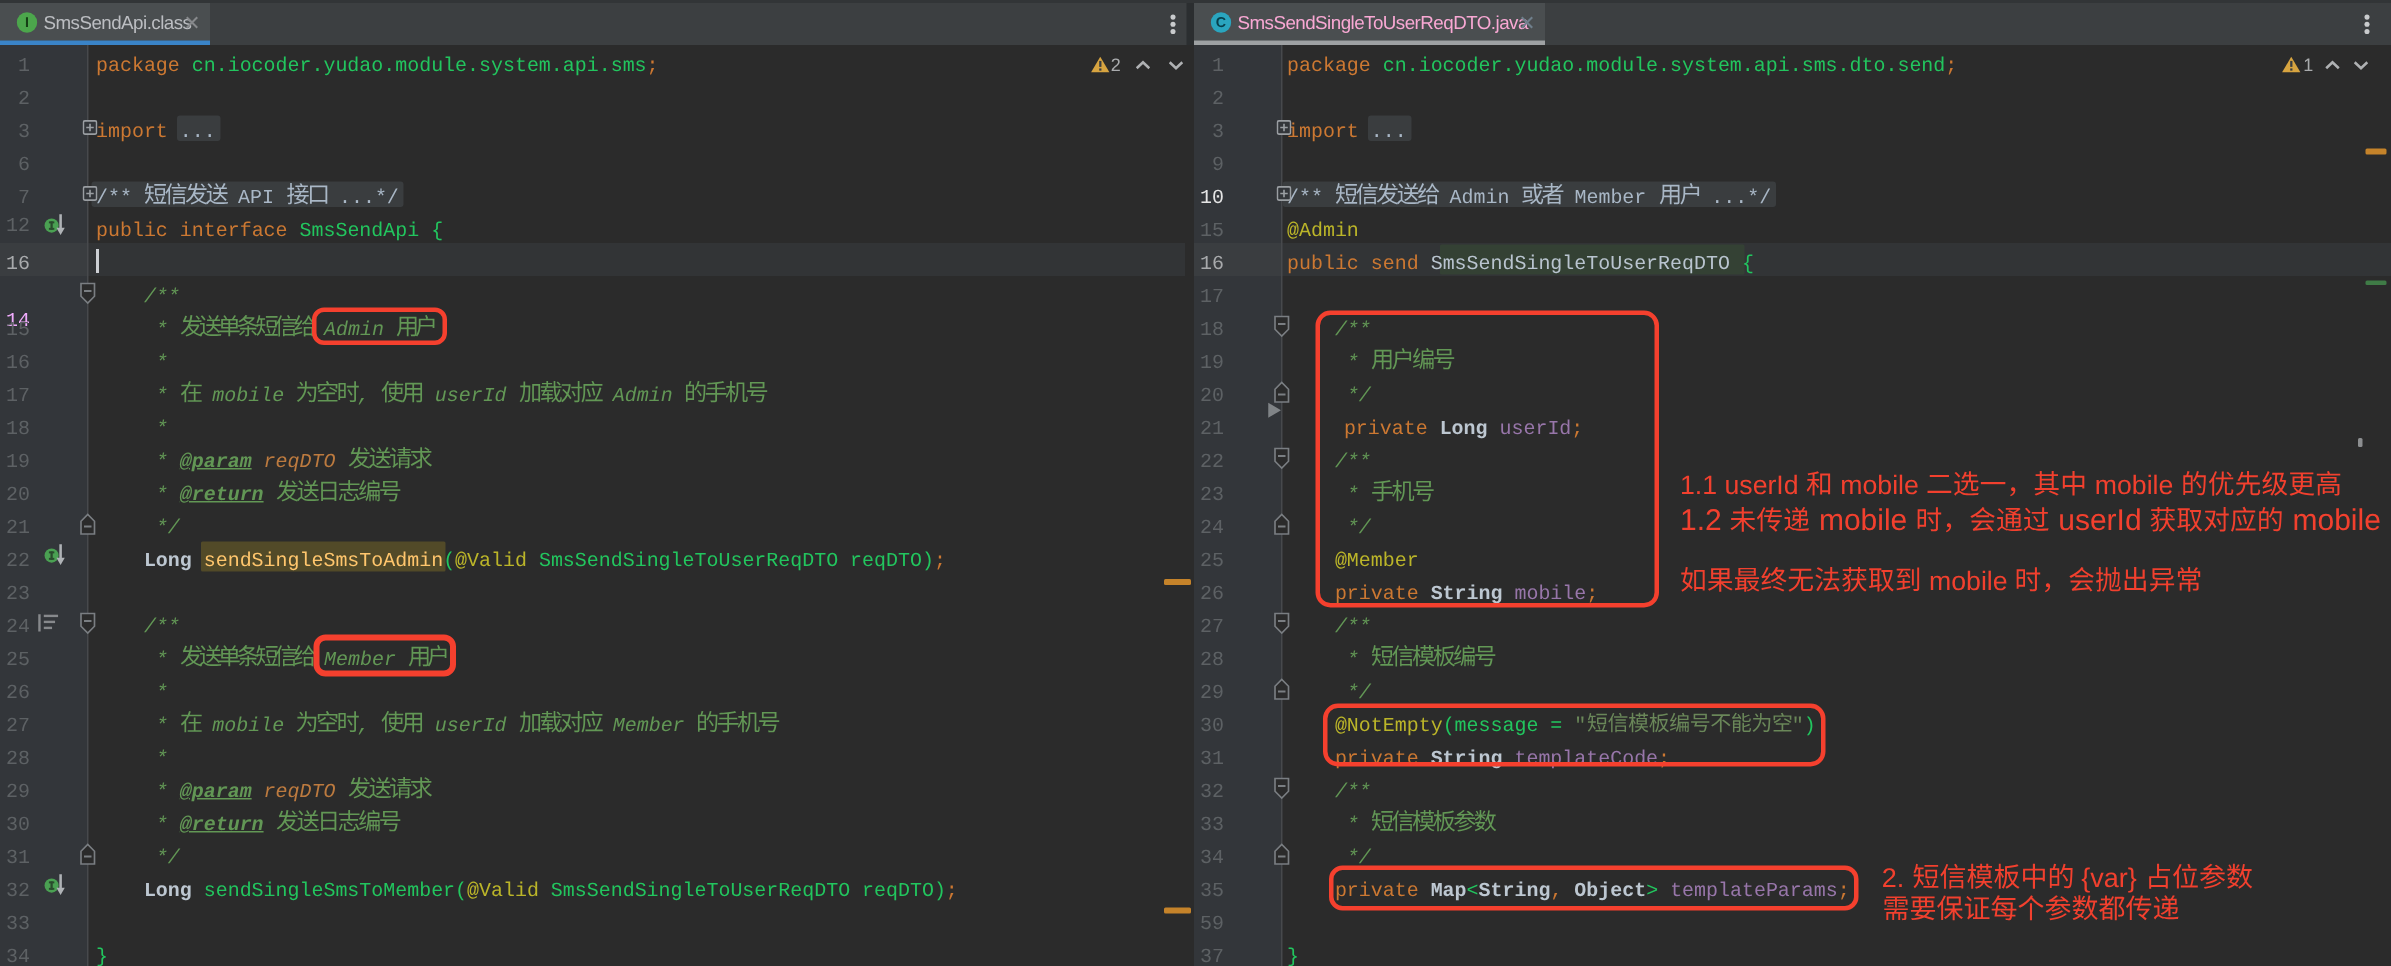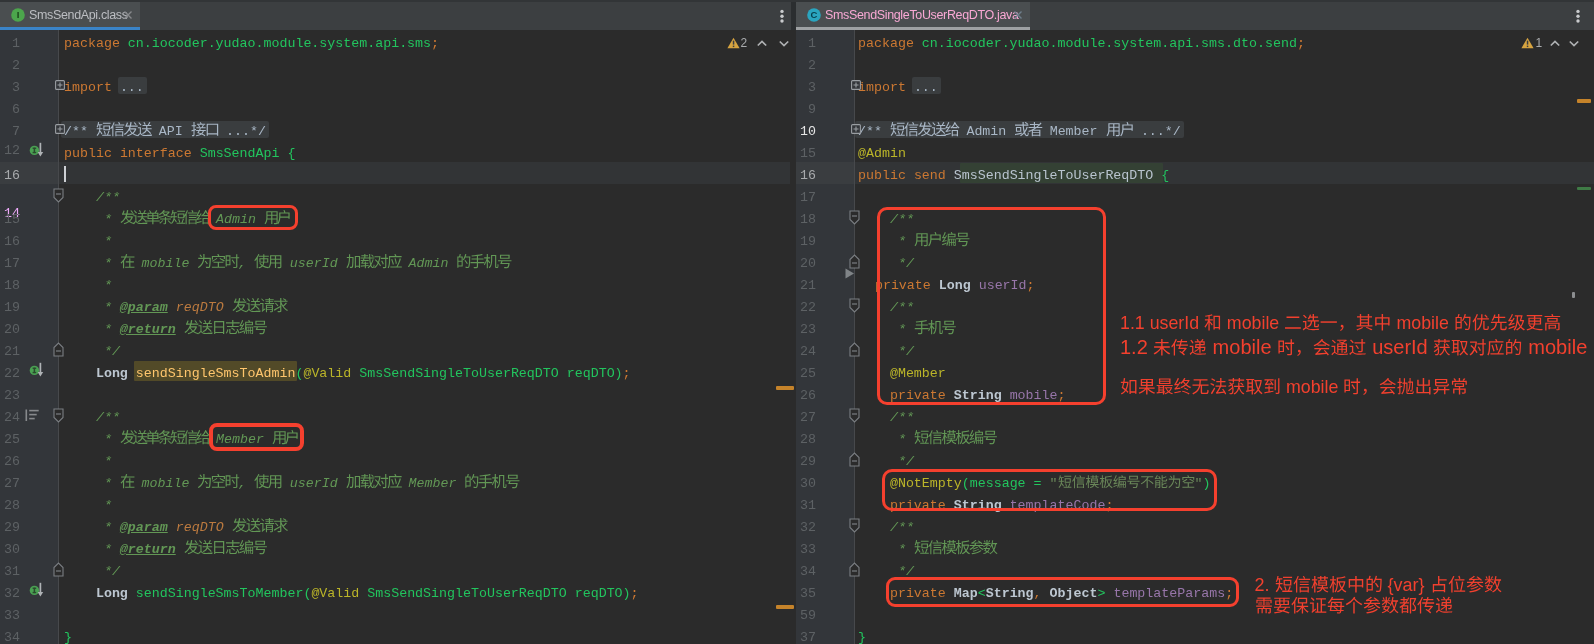--- a/index.html
+++ b/index.html
@@ -301,21 +301,21 @@
 <div class="ln" style="left:858.0px;top:211.8px"><span class="d">    /**</span></div>
 <div class="ln" style="left:858.0px;top:233.8px"><span class="d">     * <svg class="k" width="54.80" height="8">
         <g transform="translate(0,8) scale(0.015400)">
           <use href="#u7528"></use>
           <use href="#u6237" x="890"></use>
           <use href="#u7F16" x="1779"></use>
           <use href="#u53F7" x="2669"></use>
         </g>
       </svg></span></div>
 <div class="ln" style="left:858.0px;top:255.8px"><span class="d">     */</span></div>
-<div class="ln" style="left:843px;top:277.8px"><span class="pl">    </span><span class="kw">private</span><span class="pl"> </span><span class="cl">Long</span><span class="pl"> </span><span class="fl">userId</span><span class="sc">;</span></div>
+<div class="ln" style="left:864px;top:277.8px"><span class="pl">    </span><span class="kw">private</span><span class="pl"> </span><span class="cl">Long</span><span class="pl"> </span><span class="fl">userId</span><span class="sc">;</span></div>
 <div class="ln" style="left:858.0px;top:299.8px"><span class="d">    /**</span></div>
 <div class="ln" style="left:858.0px;top:321.8px"><span class="d">     * <svg class="k" width="41.10" height="8">
         <g transform="translate(0,8) scale(0.015400)">
           <use href="#u624B"></use>
           <use href="#u673A" x="890"></use>
           <use href="#u53F7" x="1779"></use>
         </g>
       </svg></span></div>
 <div class="ln" style="left:858.0px;top:343.8px"><span class="d">     */</span></div>
 <div class="ln" style="left:858.0px;top:365.8px"><span class="pl">    </span><span class="an">@Member</span></div>

